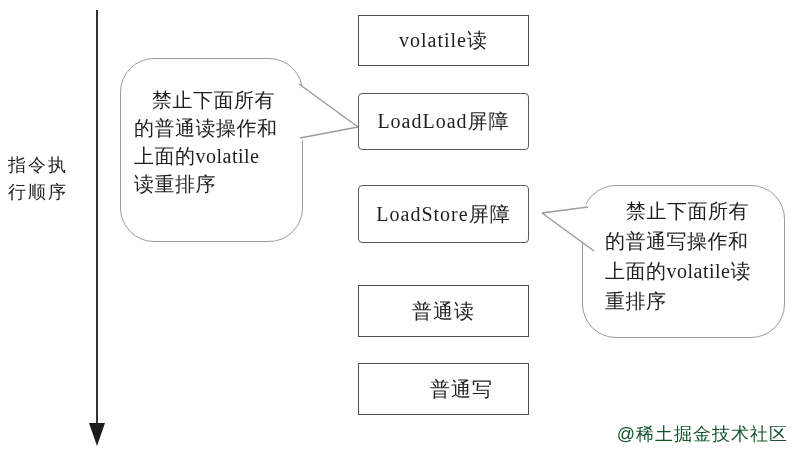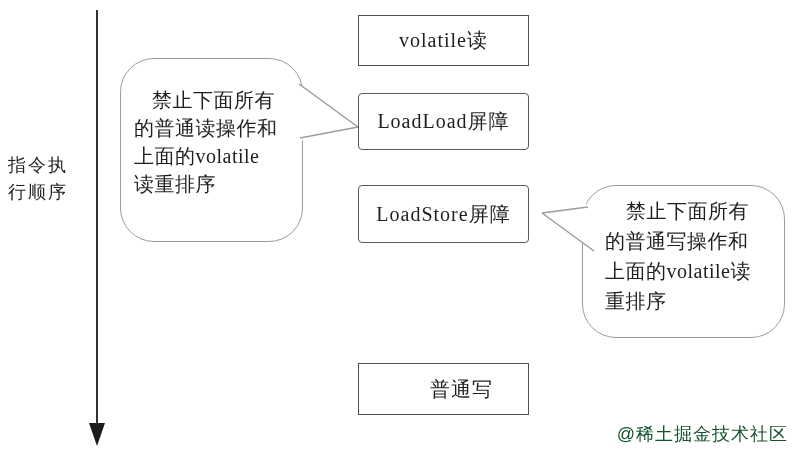--- a/index.html
+++ b/index.html
@@ -113,20 +113,23 @@
 
   <div class="node" style="top:15px; height:51px;">
     <span>volatile读</span>
   </div>
   <div class="node rounded" style="top:93px; height:57px;">
     <span>LoadLoad屏障</span>
   </div>
   <div class="node rounded" style="top:185px; height:58px;">
     <span>LoadStore屏障</span>
   </div>
+  <div class="node" style="top:285px; height:52px;">
+    <span>普通读</span>
+  </div>
   <div class="node" style="top:363px; height:52px;padding-left:36px;">
     <span>普通写</span>
   </div>
 
   <div class="bubble-text left" style="left:134px; top:86px; width:168px;">禁止下面所有
 的普通读操作和
 上面的volatile
 读重排序</div>
   <div class="bubble-text right" style="left:605px; top:196px; width:182px;">禁止下面所有
 的普通写操作和

